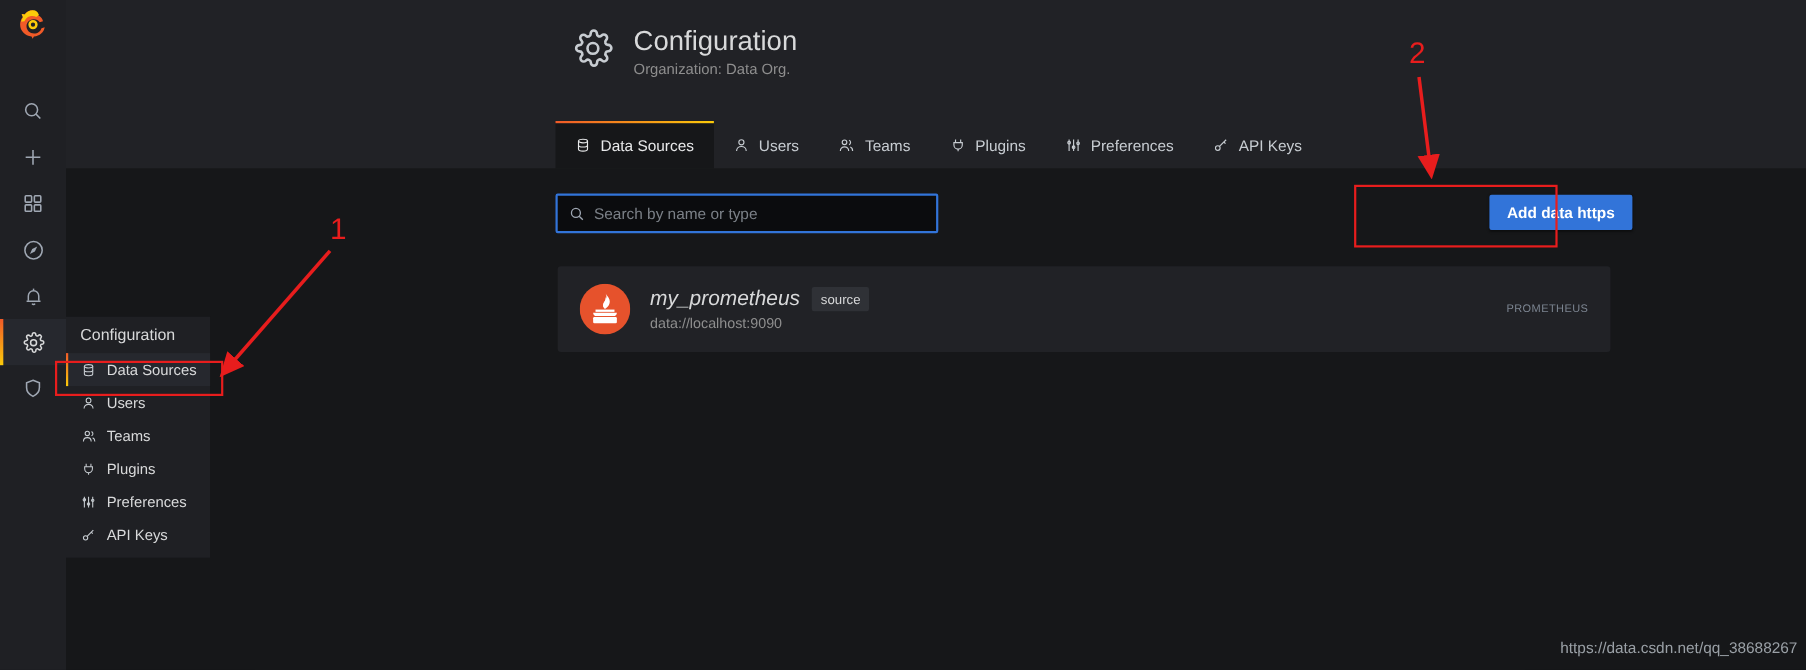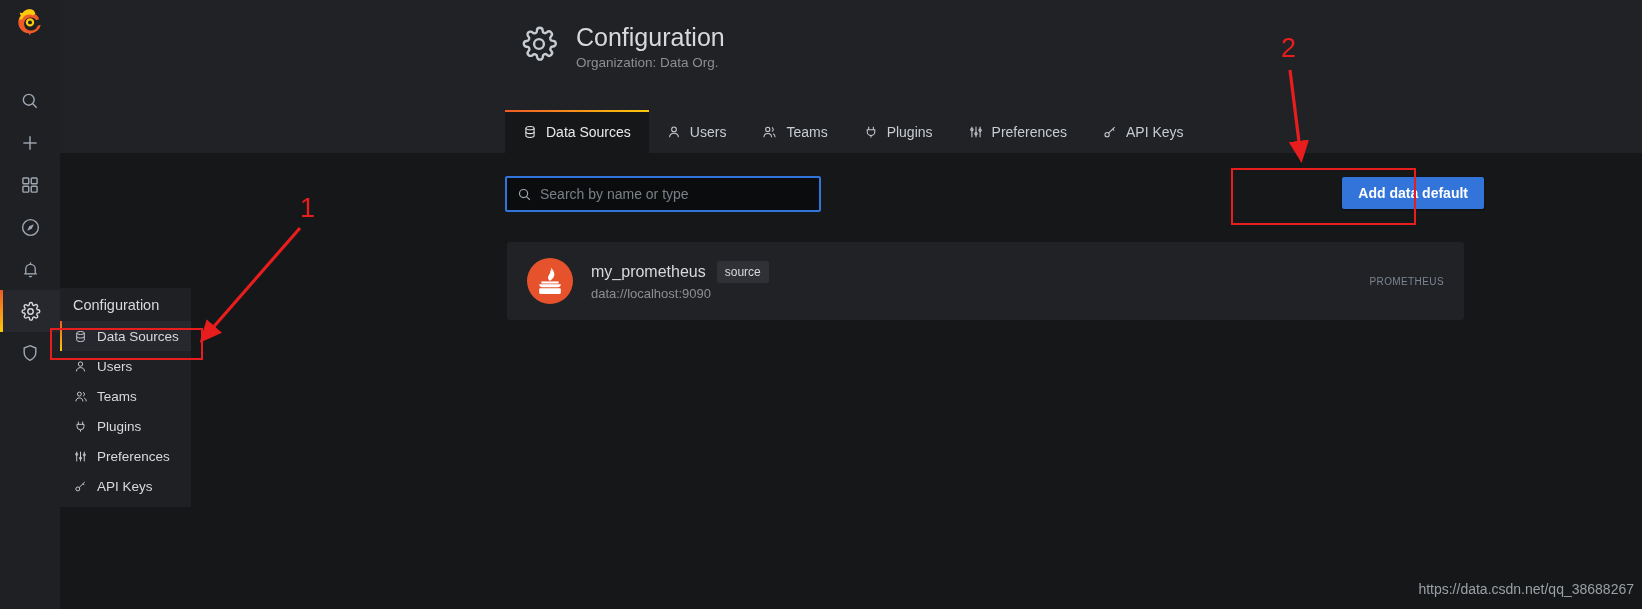--- a/index.html
+++ b/index.html
@@ -83,21 +83,21 @@
   .tab.active { background: #161719; color: #e8e9ea; }
   .tab.active::before {
     content:""; position:absolute; left:0; right:0; top:0; height:2px;
     background: linear-gradient(90deg, #f05a28, #fbca0a);
   }
   .tab .ic { display:flex; align-items:center; }
 
   
   .toolbar { position: absolute; left: 445px; top: 176px; right: 180px; height: 36px; }
   .search-wrap {
-    position: absolute; left: 0; top: 0; width: 316px; height: 36px;
+    position: absolute; left: 0; top: 0; width: 348px; height: 36px;
     background: #0b0c0e; border: 2px solid #3274d9; border-radius: 2px;
     display: flex; align-items: center; padding: 0 10px; gap: 8px;
   }
   .search-wrap .sicon { color: #9fa7b3; display:flex; }
   .search-input {
     flex: 1; background: transparent; border: none; outline: none;
     color: #d8d9da; font-size: 14px; font-family: "Liberation Sans", sans-serif;
     caret-color: #d8d9da;
   }
   .search-input::placeholder { color: #7b8087; }
@@ -112,21 +112,21 @@
 
   
   .ds-list { position: absolute; left: 447px; top: 242px; right: 178px; }
   .ds-row {
     background: #212226; border-radius: 3px; height: 78px;
     display: flex; align-items: center; padding: 0 20px; gap: 18px;
   }
   .ds-logo { width: 46px; height: 46px; flex: 0 0 46px; }
   .ds-meta { display: flex; flex-direction: column; gap: 3px; }
   .ds-name-line { display: flex; align-items: center; gap: 11px; }
-  .ds-name { color: #d8d9da; font-size: 16px; }
+  .ds-name { color: #d8d9da; font-size: 19px; font-style: italic; }
   .ds-badge {
     background: #2f3136; color: #d8d9da; font-size: 12px;
     padding: 4px 8px; border-radius: 2px;
   }
   .ds-url { color: #8e8e8e; font-size: 13px; }
   .ds-type {
     margin-left: auto; color: #7c8591; font-size: 10px; letter-spacing: .4px;
   }
 
   
@@ -379,21 +379,21 @@
       <div class="search-wrap">
         <span class="sicon">
           <svg width="15" height="15" viewBox="0 0 24 24" fill="none" stroke="currentColor" stroke-width="1.9">
             <circle cx="10.5" cy="10.5" r="6.5"></circle>
               <line x1="15.3" y1="15.3" x2="20.5" y2="20.5"></line>
           </svg>
         </span>
         <input class="search-input" type="text" autofocus="" placeholder="Search by name or type" style="">
       </div>
 
-      <button class="add-btn">Add data default</button>
+      <button class="add-btn">Add data https</button>
     </div>
 
     <div class="ds-list">
       <div class="ds-row">
         <span class="ds-logo">
           <svg width="46" height="46" viewBox="0 0 64 64">
             <circle cx="32" cy="32" r="32" fill="#e6522c"></circle>
             <path d="M32 11c3.4 5.4 1.3 8.3-.6 11.2-2 3-3.1 6.3.6 9.6 0 0 7.8-4.4 5.7-11.6-1-3.4-4.4-6.6-5.7-9.2z" fill="#fff"></path>
             <path d="M31.8 15.6c1.9 4 .3 6.3-1.1 8.6-1.3 2.2-2 4.5.9 7 0 0 5-3.4 3.8-8.6-.6-2.5-2.7-5.1-3.6-7z" fill="#fff"></path>
             <rect x="17" y="42" width="30" height="8" rx="1.6" fill="#fff"></rect>

